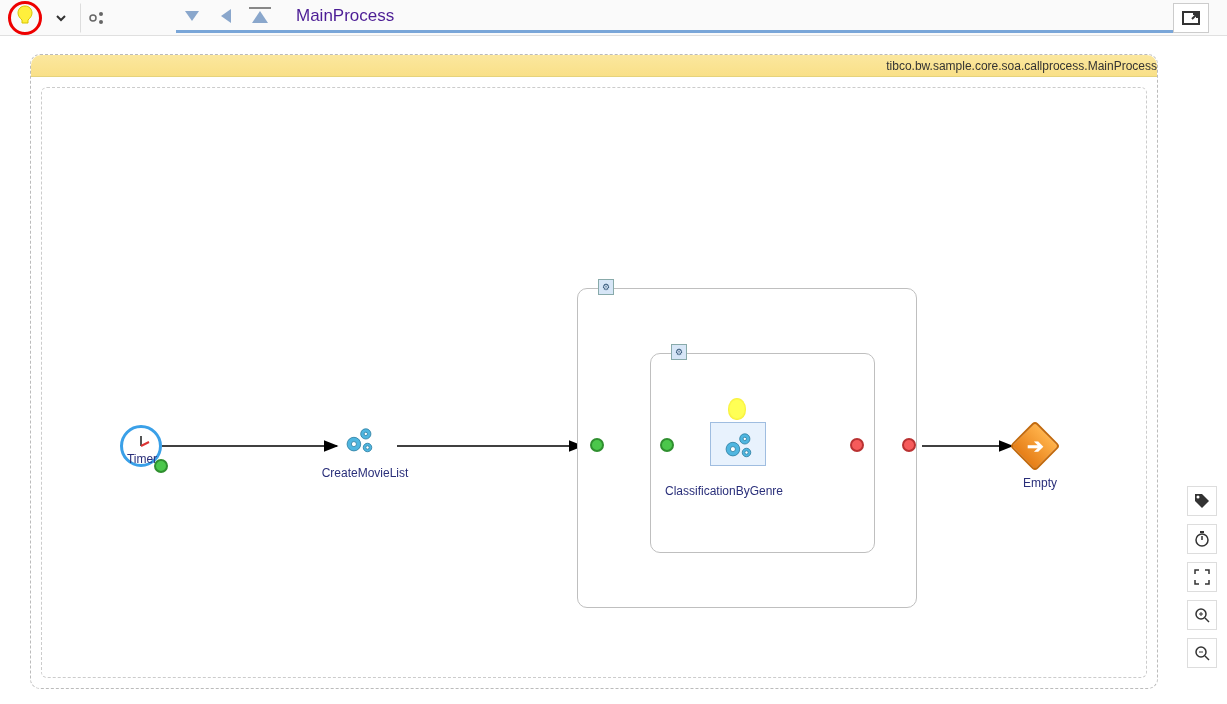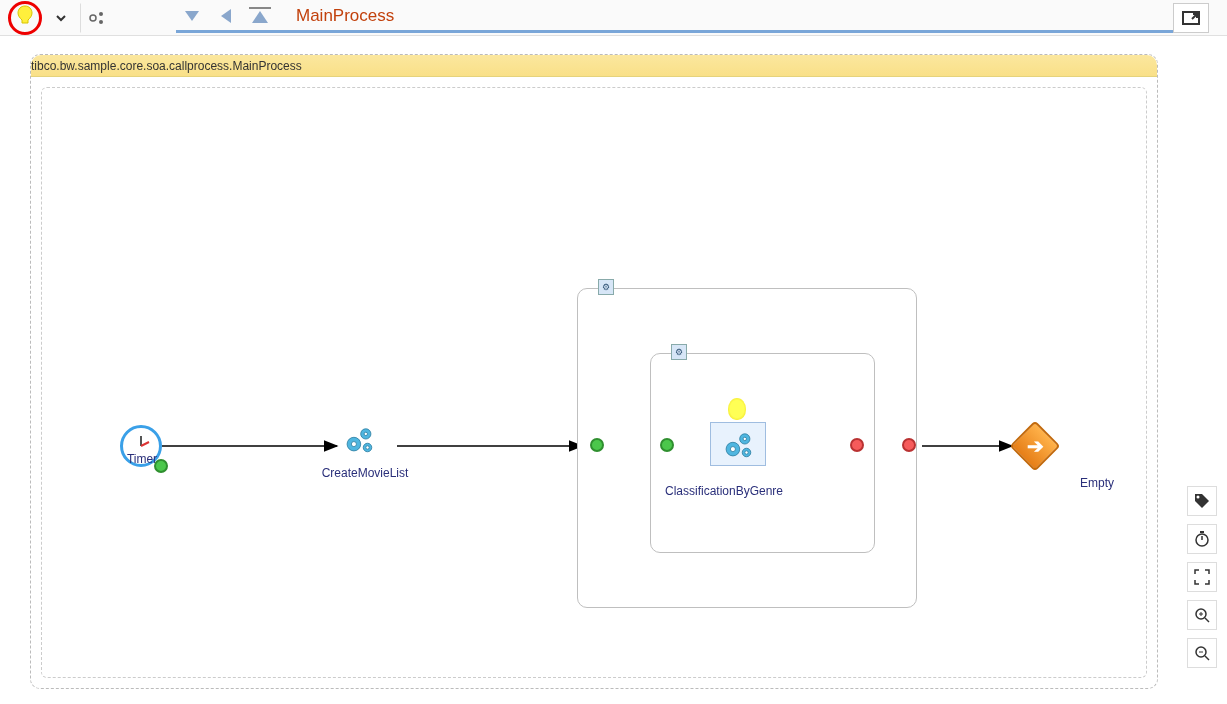--- a/index.html
+++ b/index.html
@@ -59,21 +59,21 @@
     width: 32px;
     height: 28px;
     display: flex;
     align-items: center;
     justify-content: center;
     color: #888;
   }
   .breadcrumb-text {
     flex: 1;
     font-size: 17px;
-    color: #c2410c;
+    color: #4c1d95;
     padding-left: 20px;
   }
   .canvas-area {
     position: relative;
     padding: 18px 30px;
     height: calc(100% - 36px);
   }
   .process-frame {
     width: 1128px;
     height: 635px;
@@ -81,21 +81,21 @@
     border-radius: 10px;
     background: #fff;
     position: relative;
   }
   .process-title {
     background: linear-gradient(#fbe79e,#f9e088);
     border-bottom: 1px solid #e5d37c;
     height: 22px;
     border-top-left-radius: 10px;
     border-top-right-radius: 10px;
-    text-align: left;
+    text-align: right;
     font-size: 12px;
     color: #333;
     line-height: 22px;
   }
   .inner-canvas {
     margin: 10px;
     height: calc(100% - 42px);
     border: 1px dashed #ccc;
     border-radius: 6px;
     position: relative;
@@ -345,21 +345,21 @@
         </svg>
       </div>
       <div class="node-label" style="left:612px;top:396px;width:140px">ClassificationByGenre</div>
 
       <div class="pin red" style="left:808px;top:350px"></div>
       <div class="pin red" style="left:860px;top:350px"></div>
 
       <div class="empty-diamond" style="left:975px;top:340px">
         <span class="arrow-inside">➔</span>
       </div>
-      <div class="node-label" style="left:1025px;top:388px;width:60px">Empty</div>
+      <div class="node-label" style="left:968px;top:388px;width:60px">Empty</div>
 
     </div>
   </div>
 
   <div class="sidebtns">
     <div class="side-btn">
       <svg width="16" height="16" viewBox="0 0 16 16">
           <path d="M1 1 L8 1 L15 8 L8 15 L1 8 Z" fill="#333"></path>
           <circle cx="4" cy="4" r="1.5" fill="#fff"></circle>
         </svg>

